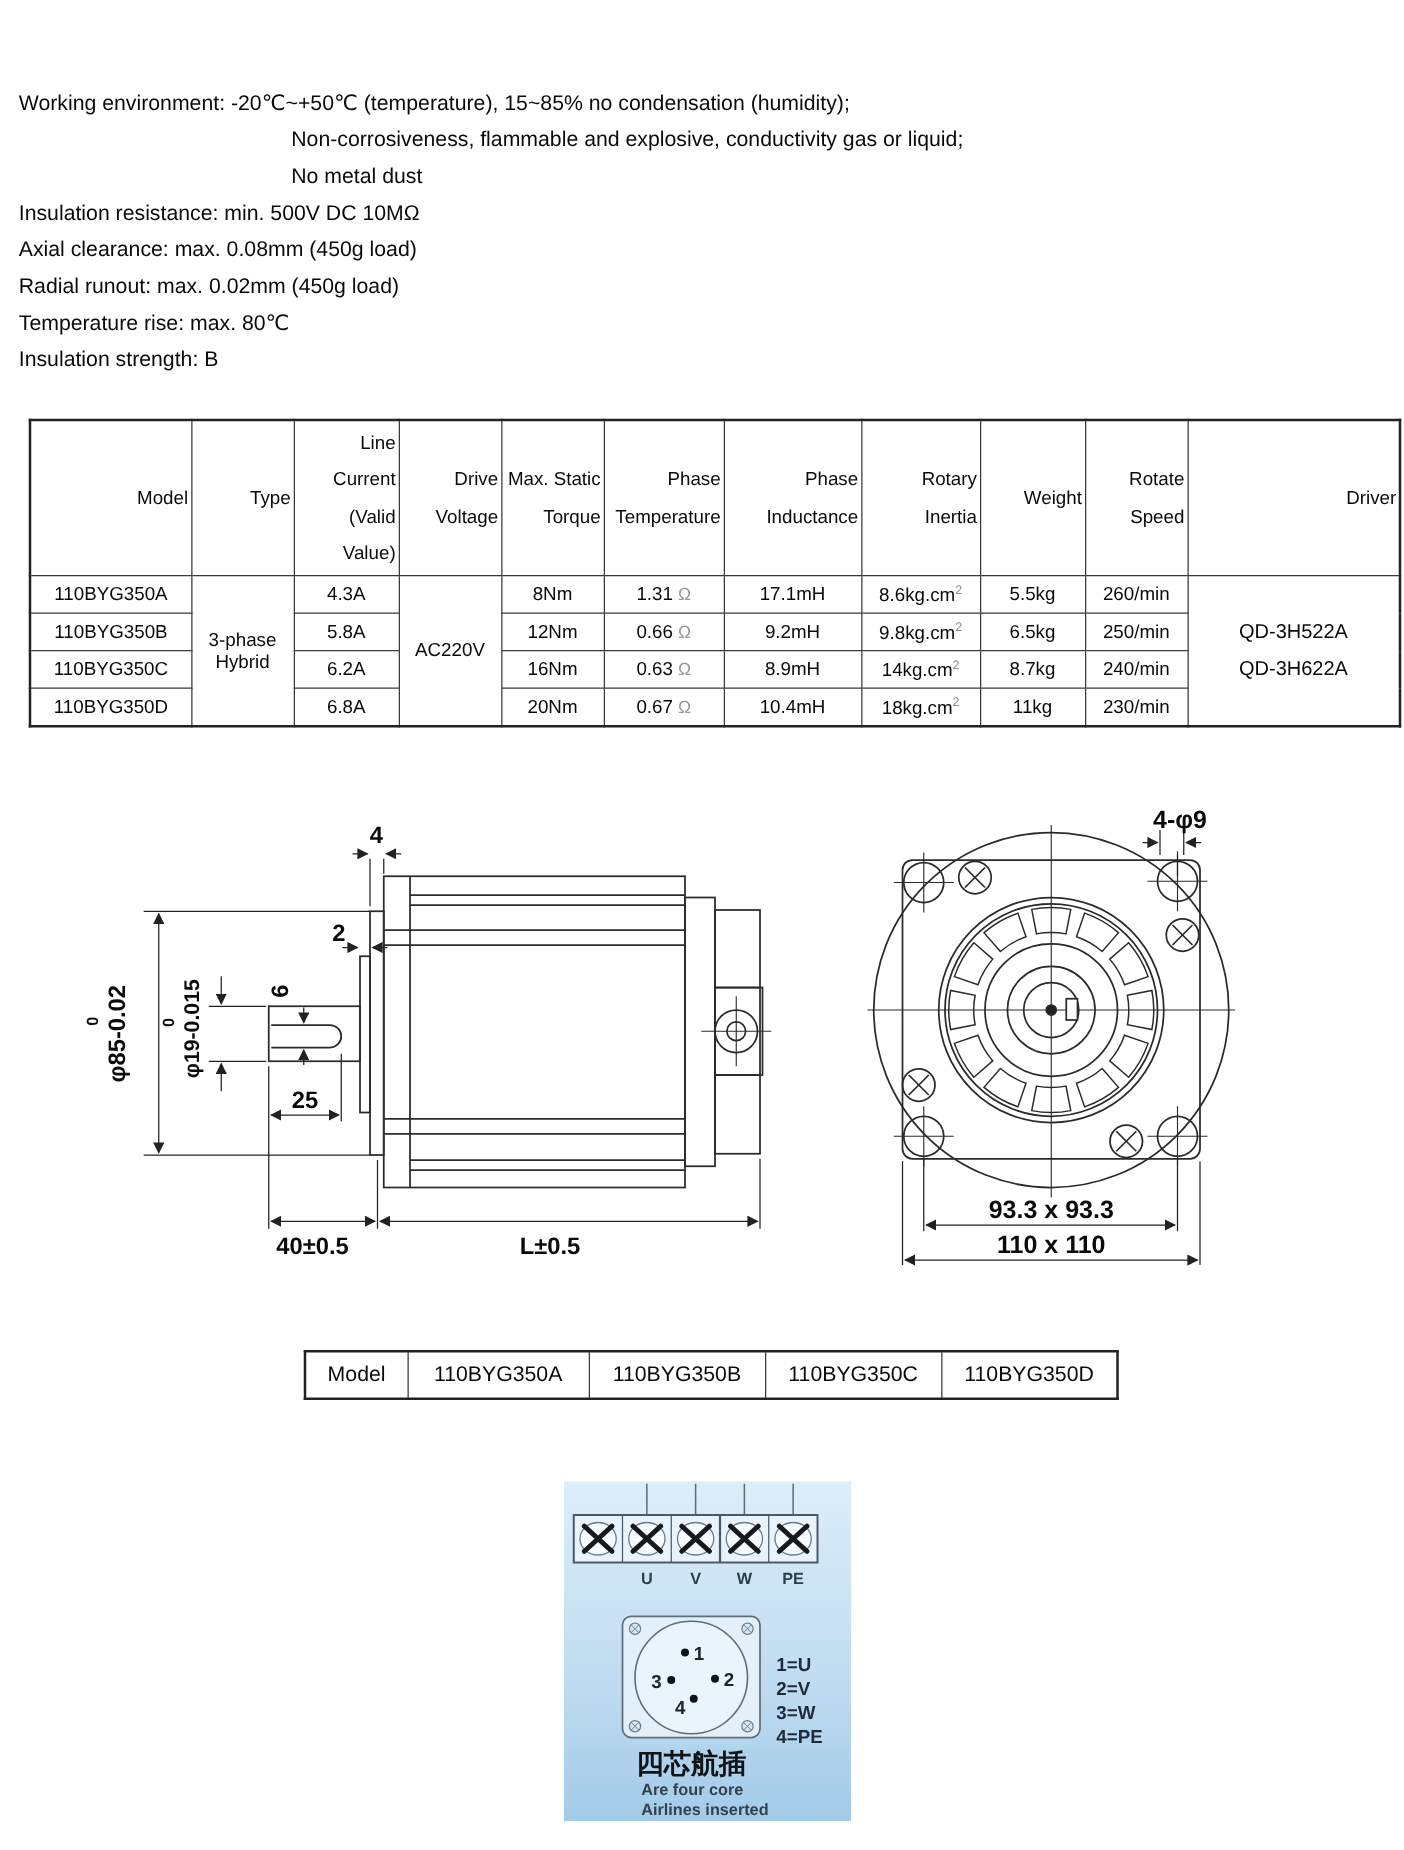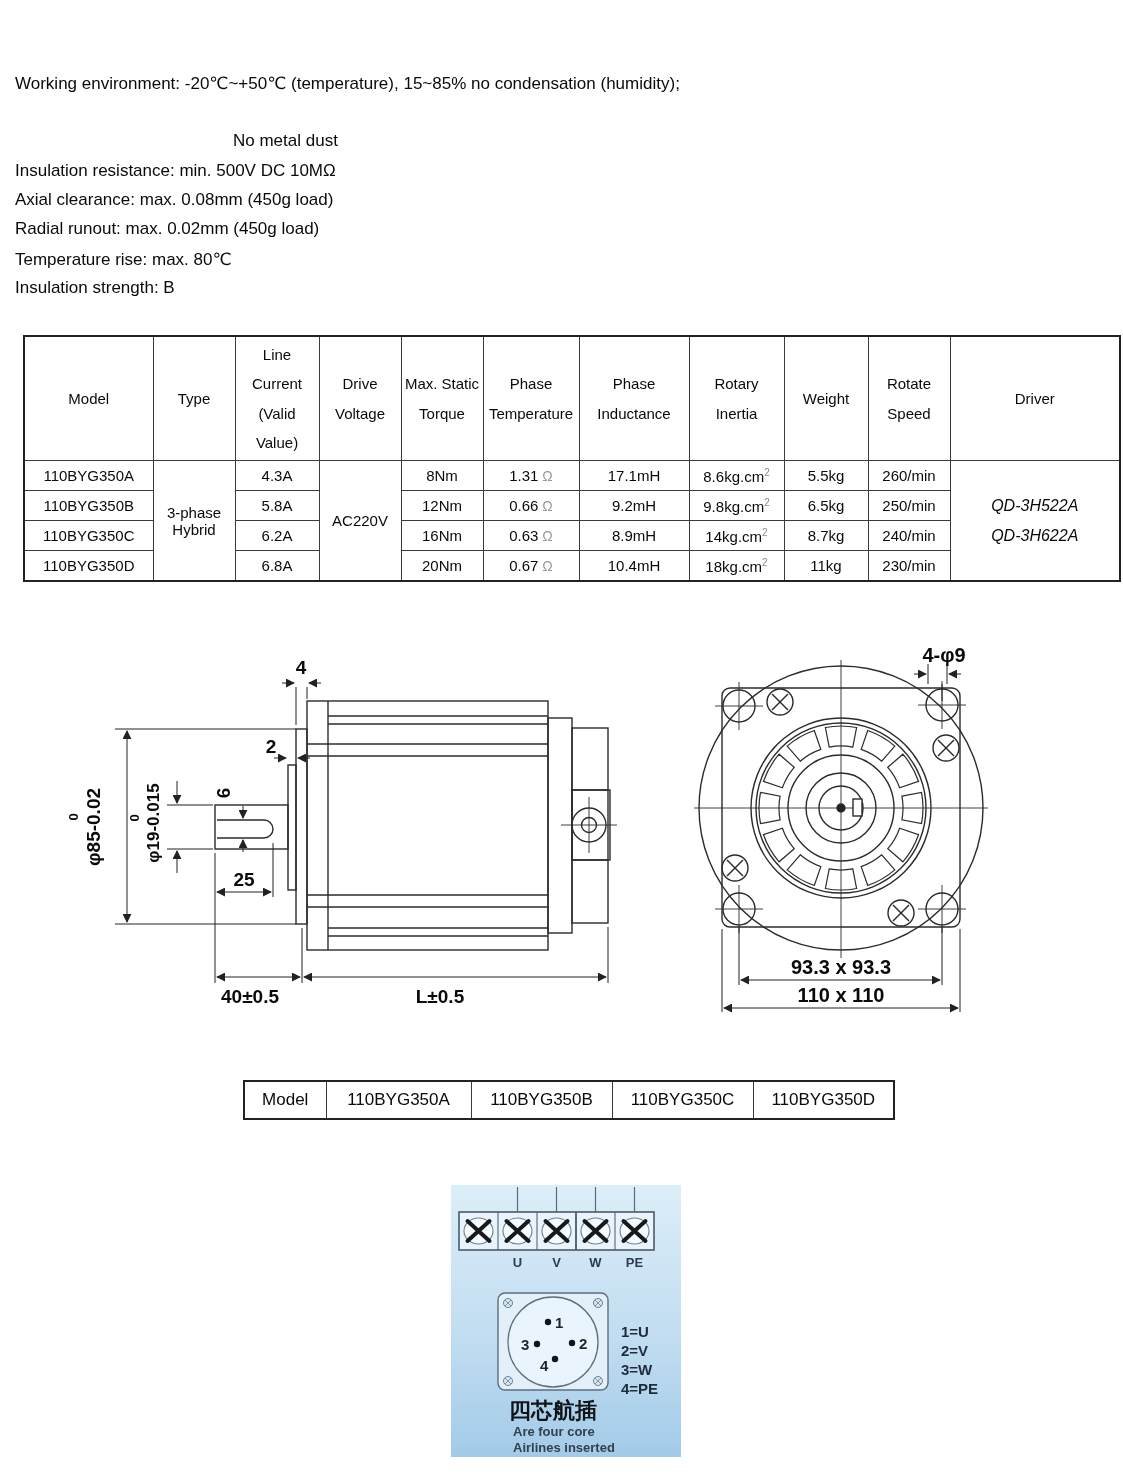--- a/index.html
+++ b/index.html
@@ -8,43 +8,44 @@
   .abs{position:absolute;}
   
   #title{left:15px;top:10px;font-size:17.5px;font-weight:bold;color:#000;}
   .intro{font-size:17px;color:#0a0a0a;white-space:nowrap;}
   
   table{border-collapse:collapse;table-layout:fixed;}
   .spec{left:23px;top:335px;width:1096px;font-size:15px;}
   .spec th,.spec td{border:1px solid #3a3a3a;text-align:center;vertical-align:middle;
         padding:0 2px;font-weight:normal;color:#0a0a0a;overflow:hidden;}
   .spec{border:2px solid #222;}
-  .spec th{height:123px;line-height:1.95;}
+  .spec th{height:123px;line-height:1.95;text-align:right;}
   .spec td{height:29px;}
   .spec .ohm{color:#979797;margin-left:4px;font-size:14px;}
   .spec sup.sq{color:#8a8a8a;font-size:10px;}
-  .spec .driver div{line-height:30px;font-size:16px;font-style:italic;}
+  .spec .driver div{line-height:30px;font-size:16px;}
   
   .ltab{left:243px;top:1080px;width:650px;font-size:17px;border:2px solid #222;}
   .ltab td{border:1px solid #3a3a3a;text-align:center;vertical-align:middle;height:34px;color:#0a0a0a;}
   
   svg text{font-family:"Liberation Sans","DejaVu Sans",sans-serif;}
   .dwg{stroke:#2b2b2b;fill:none;stroke-width:1.4;}
   .thin{stroke:#2b2b2b;fill:none;stroke-width:0.9;}
   .dimln{stroke:#222;fill:none;stroke-width:1;}
   .dimtx{fill:#0a0a0a;font-weight:bold;font-size:19px;text-anchor:middle;}
   .dimsm{fill:#0a0a0a;font-weight:bold;font-size:13px;text-anchor:middle;}
 </style>
 </head>
 <body>
 
 <div id="page">
 
 
   <div class="abs intro" style="left:15px;top:73px">Working environment: -20℃~+50℃  (temperature), 15~85% no condensation (humidity);</div>
+  <div class="abs intro" style="left:233px;top:102px">Non-corrosiveness, flammable and explosive, conductivity gas or liquid;</div>
   <div class="abs intro" style="left:233px;top:131px">No metal dust</div>
   <div class="abs intro" style="left:15px;top:161px">Insulation resistance: min. 500V DC 10MΩ</div>
   <div class="abs intro" style="left:15px;top:190px">Axial clearance: max. 0.08mm (450g load)</div>
   <div class="abs intro" style="left:15px;top:219px">Radial runout: max. 0.02mm (450g load)</div>
   <div class="abs intro" style="left:15px;top:249px">Temperature rise: max. 80℃</div>
   <div class="abs intro" style="left:15px;top:278px">Insulation strength: B</div>
 
   <table class="abs spec">
     <colgroup>
       <col style="width:129px">

